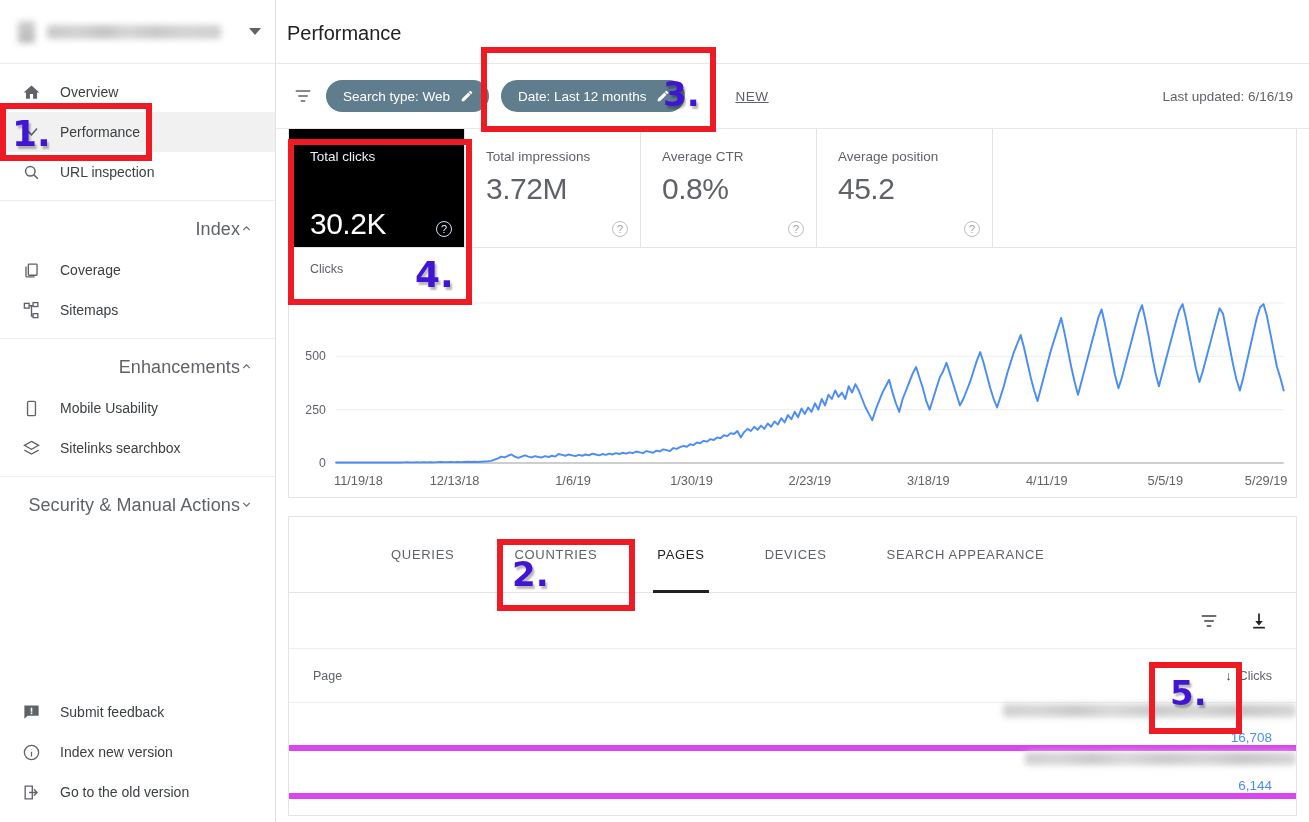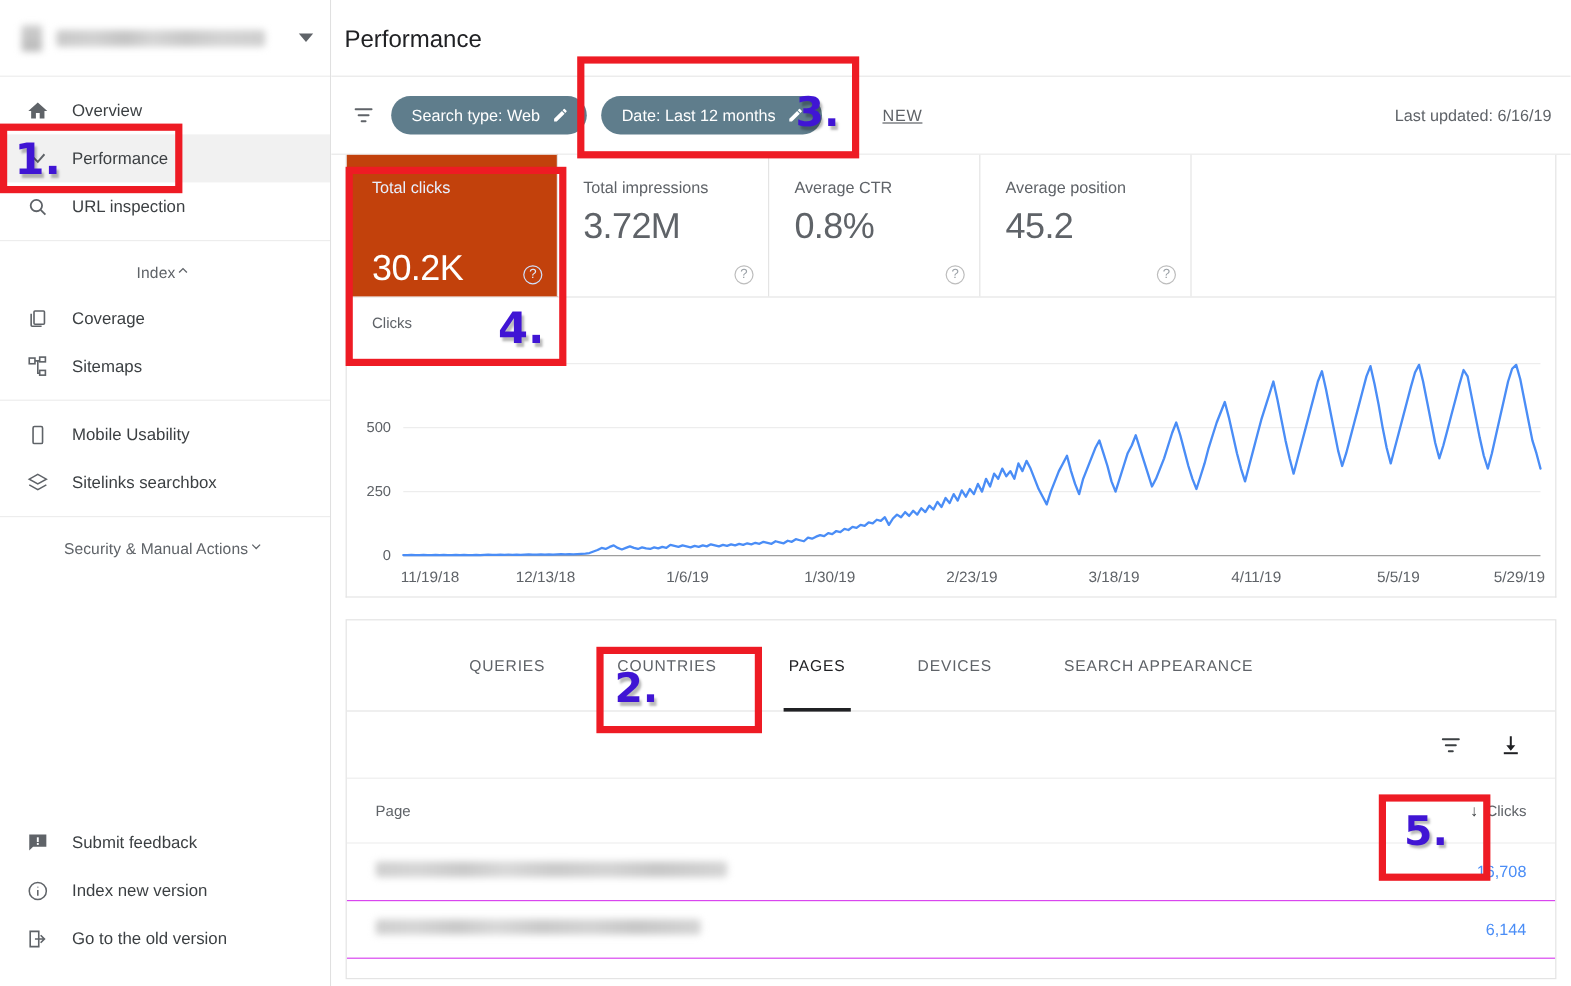--- a/index.html
+++ b/index.html
@@ -37,35 +37,35 @@
   }
   .chev-down {
     width: 0; height: 0; border-left: 6px solid transparent;
     border-right: 6px solid transparent; border-top: 7px solid #5f6368;
     flex: 0 0 12px;
   }
 
   .nav-group { padding: 8px 0; }
   .nav-group + .nav-group { border-top: 1px solid #ededed; }
   .group-header {
-    display: flex; align-items: center; justify-content: center;
+    display: flex; align-items: center; justify-content: flex-end;
     padding: 10px 22px 10px 20px;
-    font-size: 13px; color: #5f6368; letter-spacing: .1px;
+    font-size: 18px; color: #5f6368; letter-spacing: .1px;
   }
   .group-header .caret { color: #5f6368; font-size: 11px; line-height: 1; }
   .nav-item {
     display: flex; align-items: center; gap: 18px;
     height: 40px; padding: 0 16px 0 21px;
     font-size: 14px; color: #3c4043; cursor: pointer;
   }
   .nav-item.active { background: #f1f1f1; }
   .nav-item .ico { width: 21px; height: 21px; flex: 0 0 21px; display: flex; align-items: center; justify-content: center; }
   .nav-item .ico svg { display: block; }
   .nav-label { white-space: nowrap; }
-  .sidebar-bottom { position: absolute; left: 0; bottom: 20px; width: 100%; }
+  .sidebar-bottom { position: absolute; left: 0; bottom: 10px; width: 100%; }
 
   
   .main { flex: 1; height: 822px; background: #fff; position: relative; overflow: hidden; }
   .page-title {
     font-size: 20px; color: #202124; font-weight: 400;
     padding: 22px 0 0 11px; height: 63px;
   }
   .filter-bar {
     height: 66px; border-top: 1px solid #e8e8e8; border-bottom: 1px solid #e8e8e8;
     display: flex; align-items: center; padding: 0 14px 0 16px; gap: 12px;
@@ -90,21 +90,21 @@
   .chart-card {
     border: 1px solid #e4e4e4; border-top: none;
     background: #fff; margin: 0 0 0 0;
   }
   .metrics { display: flex; height: 118px; }
   .metric {
     flex: 0 0 176px; position: relative; padding: 20px 18px 0 21px;
     border-right: 1px solid #e4e4e4; cursor: pointer;
   }
   .metric.filler { flex: 1; border-right: none; cursor: default; }
-  .metric.active { background: #c2410c; }
+  .metric.active { background: #000000; }
   .metric-label { font-size: 13.5px; color: #5f6368; }
   .metric.active .metric-label { color: #e8f0fe; }
   .metric-value { font-size: 30px; color: #5f6368; font-weight: 400; margin-top: 8px; letter-spacing: -.5px; }
   .metric.active .metric-value { color: #fff; margin-top: 43px; }
   .help-ico {
     position: absolute; right: 12px; bottom: 10px;
     width: 16px; height: 16px; border-radius: 50%;
     border: 1px solid #bdbdbd; color: #9aa0a6;
     font-size: 11px; line-height: 14px; text-align: center;
   }
@@ -134,21 +134,21 @@
   .tab.active::after {
     content: ""; position: absolute; left: 26px; right: 26px; bottom: 0;
     height: 3px; background: #202124;
   }
   .table-toolbar { height: 56px; display: flex; align-items: center; justify-content: flex-end; gap: 28px; padding-right: 26px; border-bottom: 1px solid #eeeeee; }
   .tool-ico { width: 22px; height: 22px; cursor: pointer; display:flex; align-items:center; justify-content:center;}
   .t-head { display: flex; height: 54px; align-items: center; border-bottom: 1px solid #eeeeee; font-size: 12.5px; color: #5f6368; }
   .t-head .c-page { flex: 1; padding-left: 24px; }
   .t-head .c-clicks { width: 170px; display: flex; align-items: center; justify-content: flex-end; gap: 7px; padding-right: 24px; cursor: pointer; }
   .sort-arrow { font-size: 13px; color: #3c4043; }
-  .t-row { display: flex; height: 48px; align-items: center; border-bottom: 1px solid #d946ef; }
+  .t-row { display: flex; height: 48px; align-items: flex-end; border-bottom: 6px solid #d946ef; flex-direction: column; }
   .t-row .c-page { flex: 1; padding-left: 24px; }
   .t-row .c-clicks { width: 170px; text-align: right; padding-right: 24px; font-size: 13.5px; color: #4a8df6; }
   .blur-url {
     display: inline-block; height: 13px; border-radius: 3px; color: transparent;
     background: linear-gradient(90deg,#cfcfcf 0%,#d6d6d6 12%,#c9c9c9 25%,#d9d9d9 37%,#cacaca 51%,#d4d4d4 66%,#c7c7c7 80%,#d5d5d5 100%);
     filter: blur(3.1px); font-size: 12px; overflow: hidden; white-space: nowrap;
   }
 
   
   .anno-box {
@@ -230,20 +230,28 @@
               <rect x="14" y="2" width="6" height="5"></rect>
               <rect x="14" y="16" width="6" height="5"></rect>
               <path d="M9 6h3v13h2M12 6h2"></path>
             </svg>
         </span>
         <span class="nav-label">Sitemaps</span>
       </div>
     </div>
 
     <div class="nav-group">
+      <div class="group-header">
+        <span>Enhancements</span>
+        <span class="caret">
+          <svg width="13" height="13" viewBox="0 0 24 24" fill="none" stroke="#5f6368" stroke-width="2">
+              <path d="M6 15l6-6 6 6"></path>
+            </svg>
+        </span>
+      </div>
       <div class="nav-item">
         <span class="ico">
           <svg width="19" height="19" viewBox="0 0 24 24" fill="none" stroke="#5f6368" stroke-width="1.7">
               <rect x="7" y="3" width="10" height="18" rx="1.5"></rect>
             </svg>
         </span>
         <span class="nav-label">Mobile Usability</span>
       </div>
       <div class="nav-item">
         <span class="ico">

